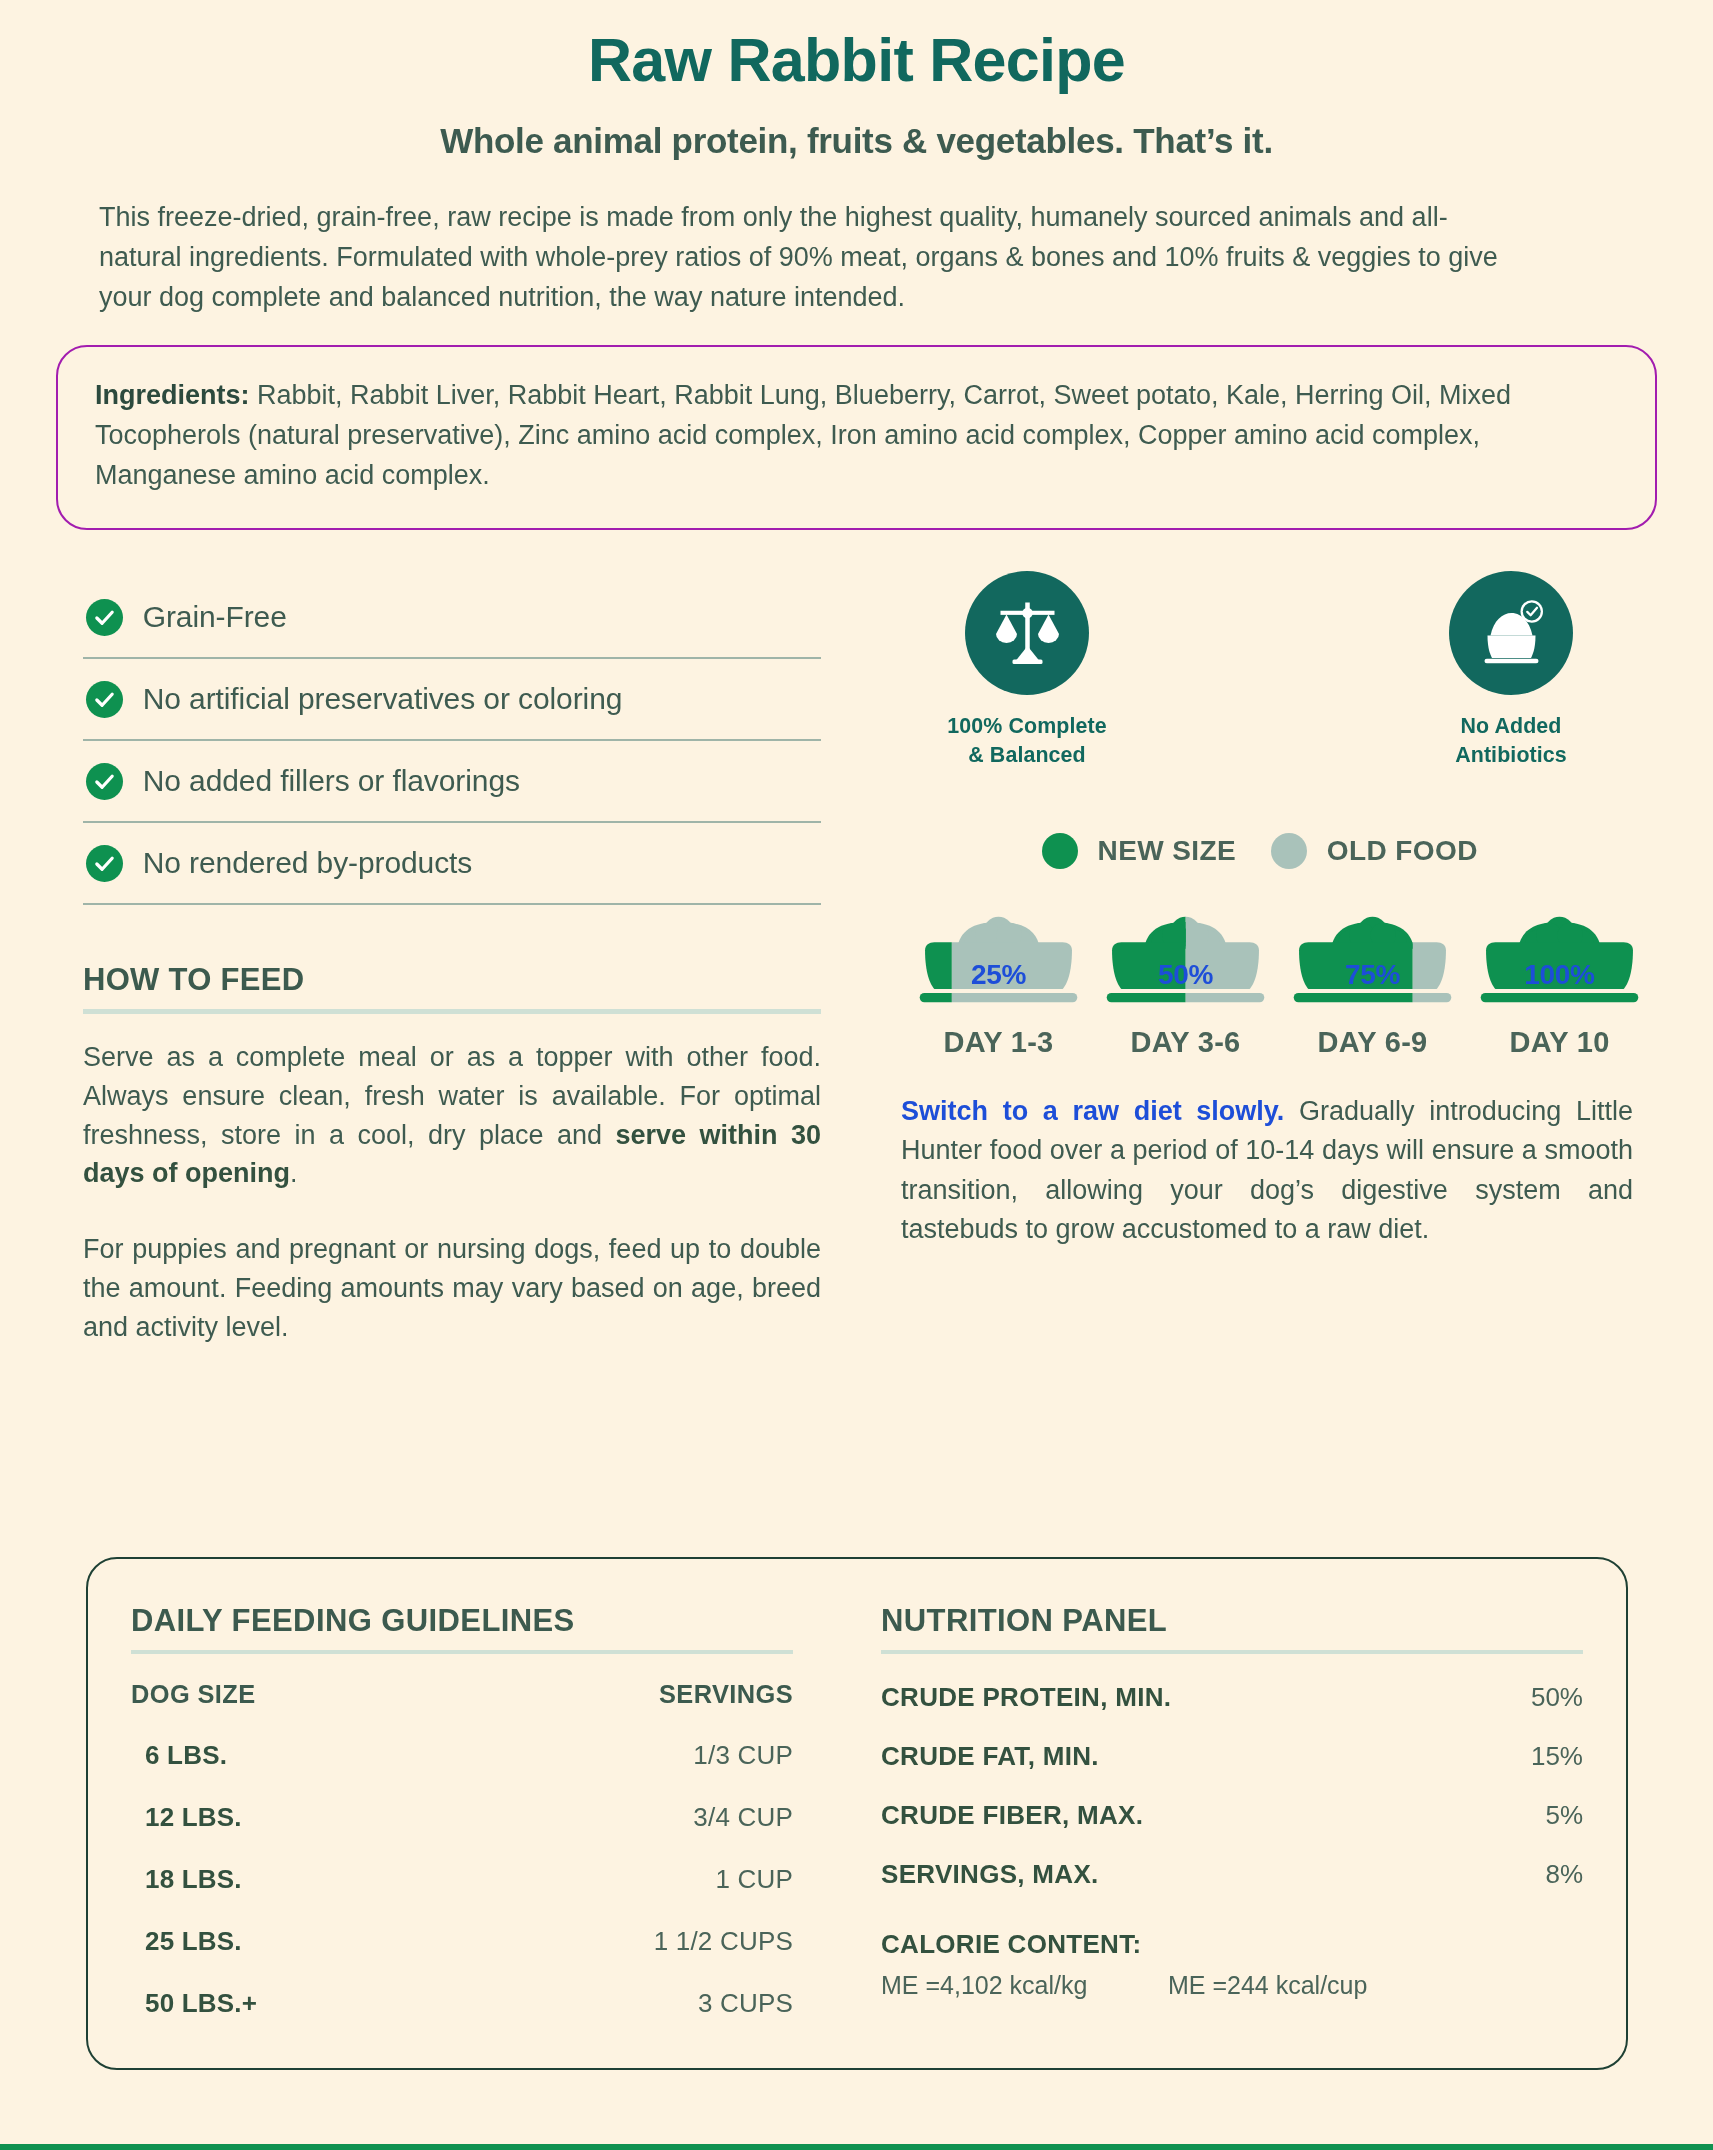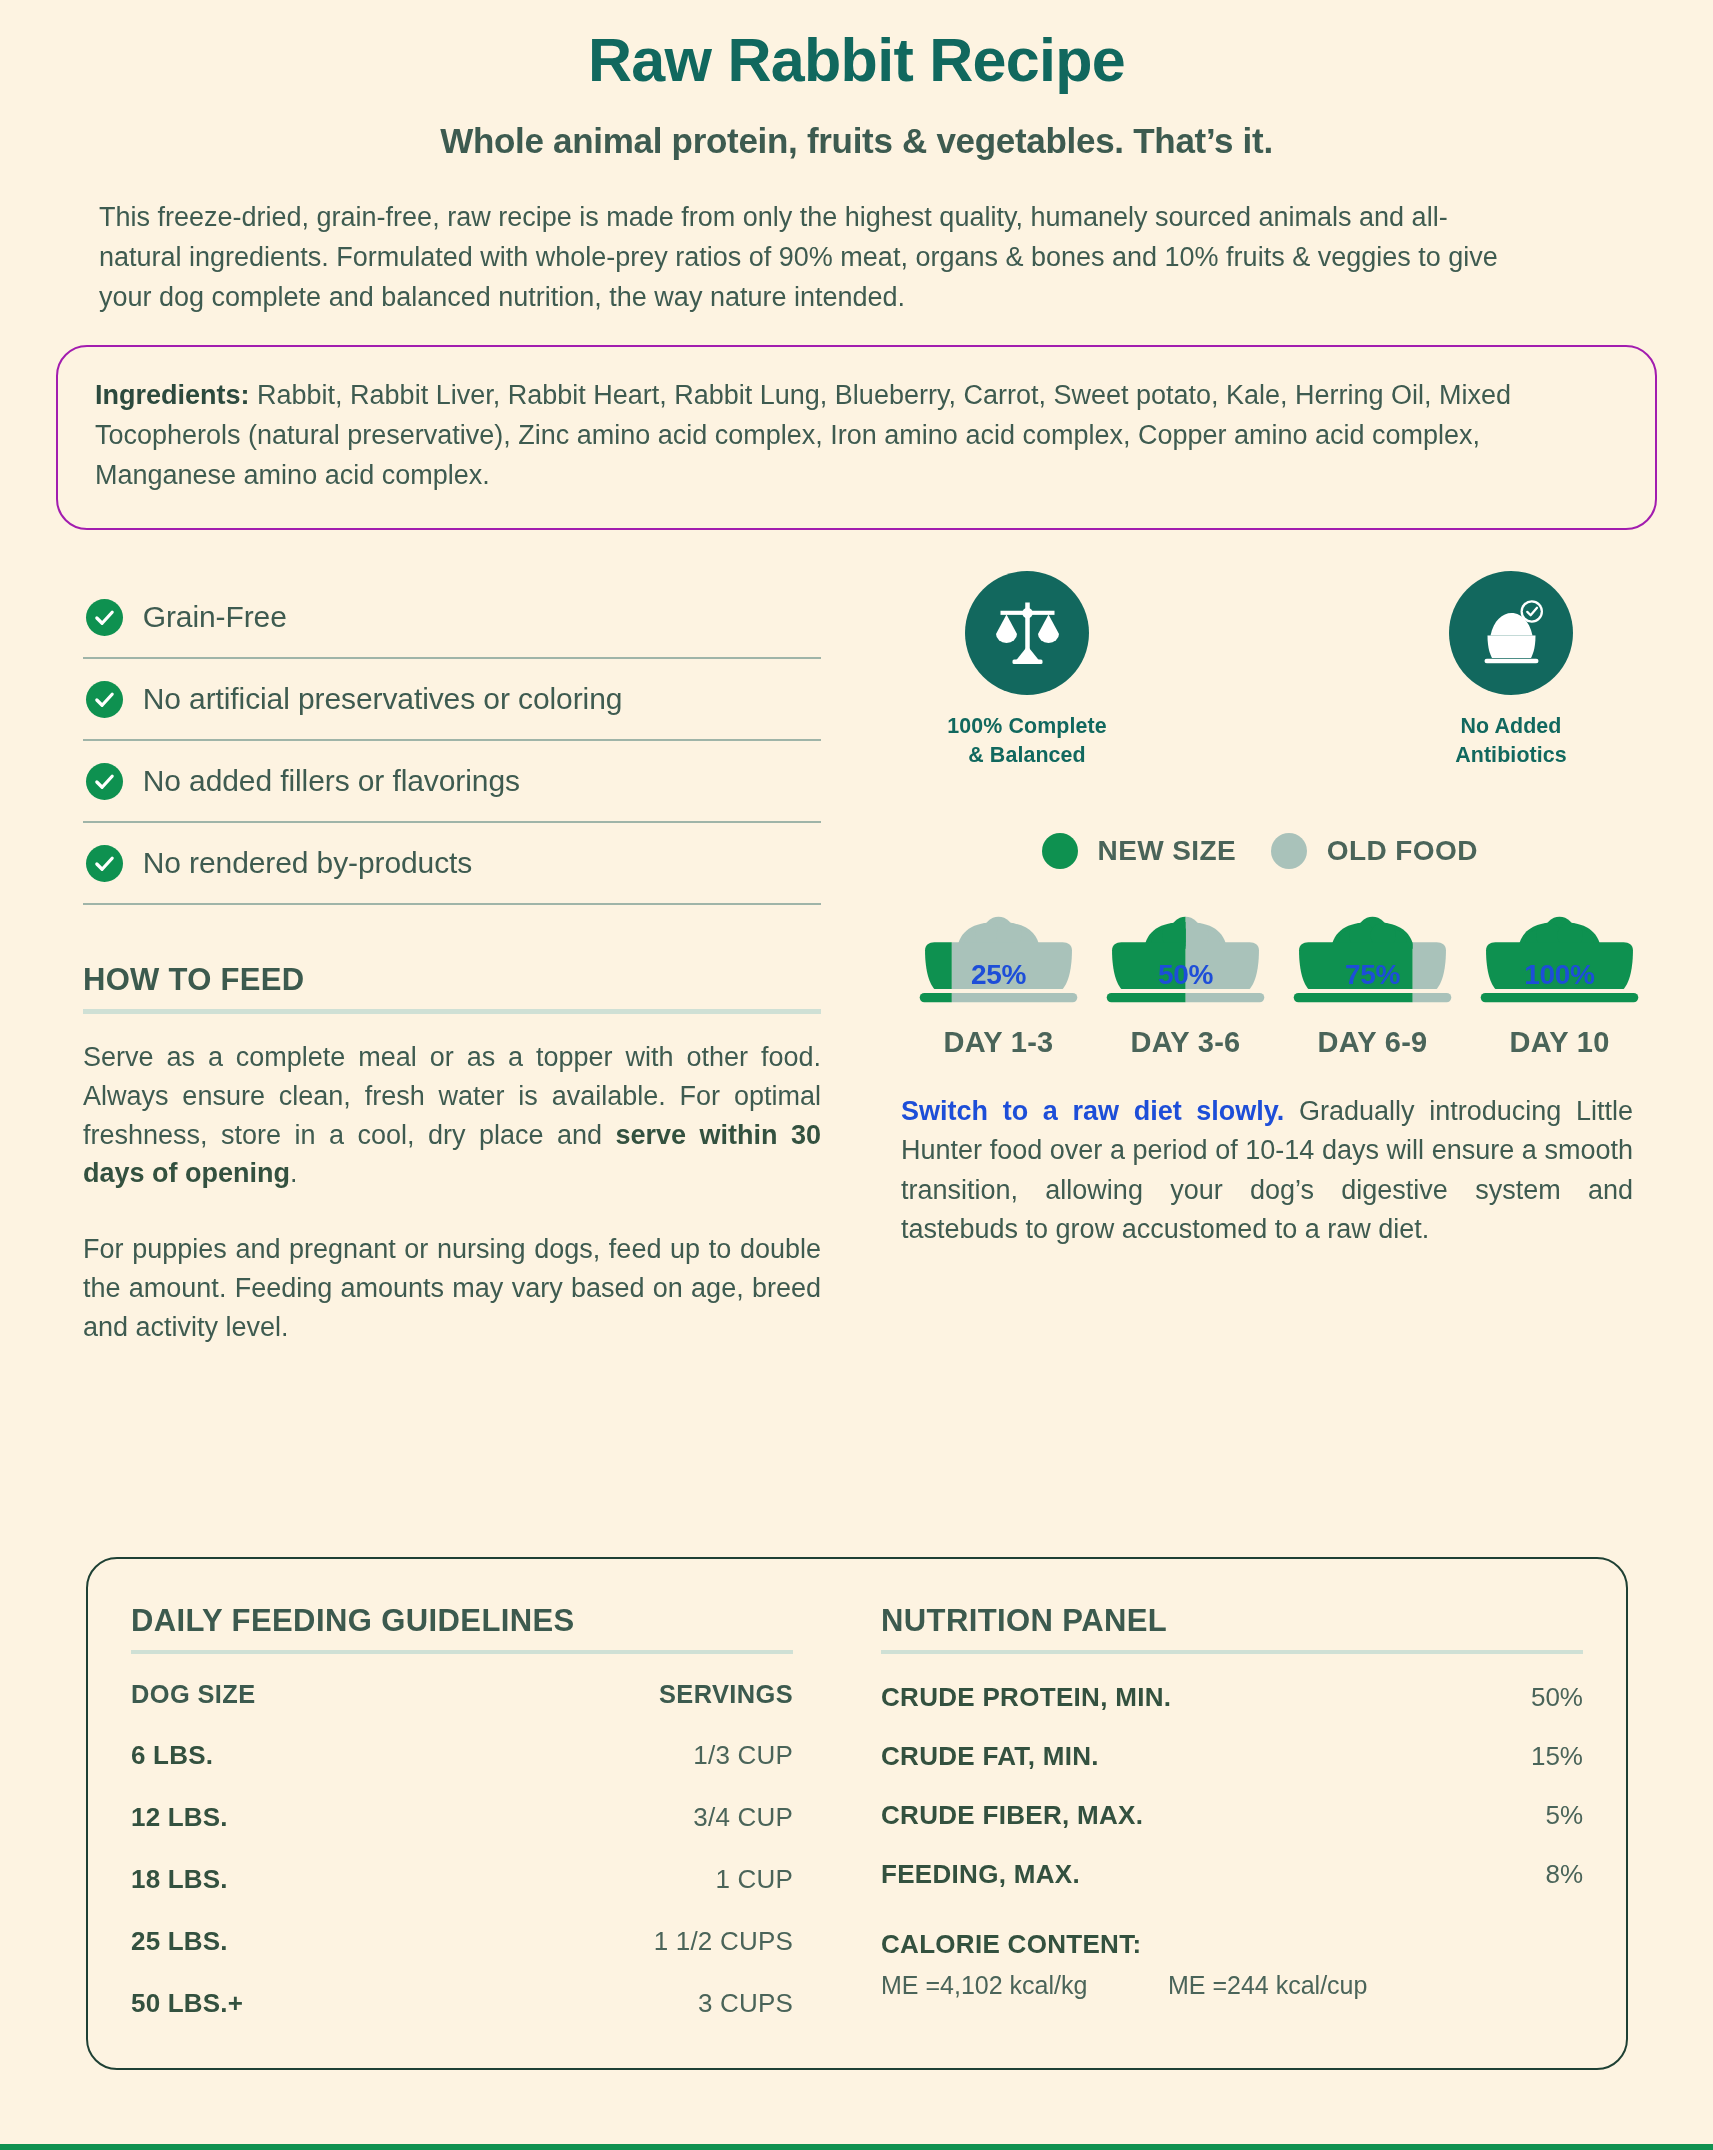--- a/index.html
+++ b/index.html
@@ -231,20 +231,21 @@
     font-weight: 700;
     color: #3C5A4E;
     letter-spacing: 0.4px;
   }
   .table-row {
     display: flex;
     justify-content: space-between;
     align-items: baseline;
     margin-top: 31px;
     font-size: 26px;
+    margin-left: 14px;
   }
   .cell-key { font-weight: 700; color: #33513F; letter-spacing: 0.2px; }
   .cell-val { color: #4A6459; letter-spacing: 0.2px; }
 
   .nutri-row {
     display: flex;
     justify-content: space-between;
     align-items: baseline;
     margin-top: 28px;
     font-size: 26px;
@@ -578,21 +579,21 @@
       </div>
       <div class="nutri-row">
         <span class="nutri-name">CRUDE FAT, MIN.</span>
         <span class="nutri-val">15%</span>
       </div>
       <div class="nutri-row">
         <span class="nutri-name">CRUDE FIBER, MAX.</span>
         <span class="nutri-val">5%</span>
       </div>
       <div class="nutri-row">
-        <span class="nutri-name">FEEDING, MAX.</span>
+        <span class="nutri-name">SERVINGS, MAX.</span>
         <span class="nutri-val">8%</span>
       </div>
 
       <div class="calorie-title">CALORIE CONTENT:</div>
       <div class="calorie-row">
         <span>ME =4,102 kcal/kg</span>
         <span>ME =244 kcal/cup</span>
       </div>
     </div>
 

